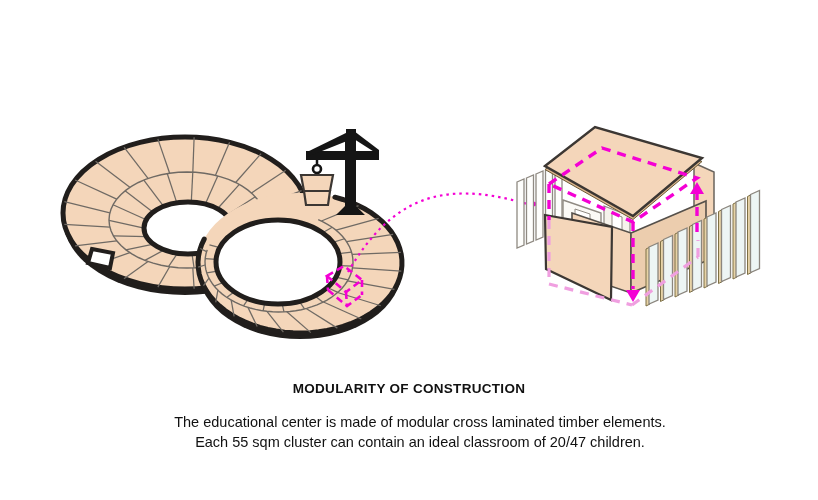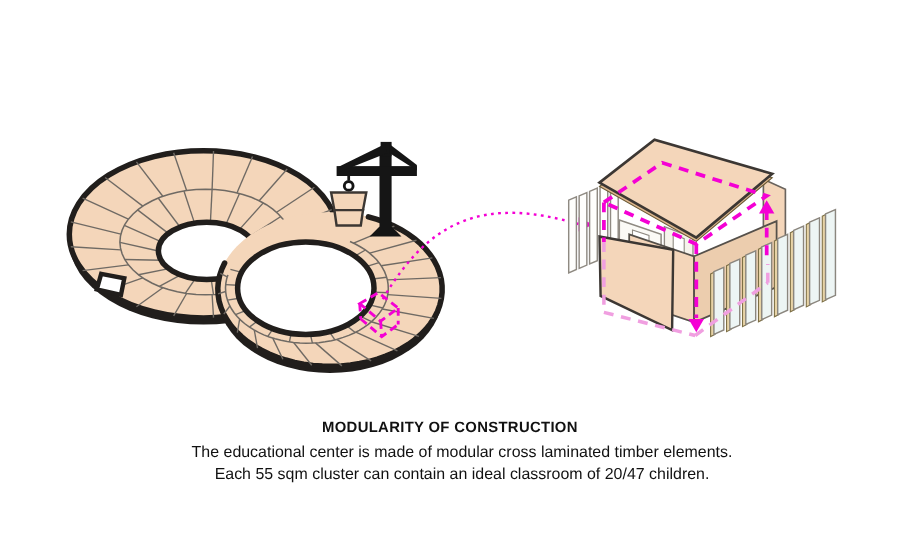--- a/index.html
+++ b/index.html
@@ -6,21 +6,21 @@
   body{
     width:818px;height:500px;position:relative;overflow:hidden;
     background:#ffffff;
     font-family:"Liberation Sans",sans-serif;
   }
   #diagram{position:absolute;left:0;top:0;width:818px;height:500px;display:block;}
   .caption{
     position:absolute;top:381px;left:0;width:818px;text-align:center;
     color:#111111;
   }
-  .caption-title{font-size:13.5px;font-weight:700;letter-spacing:.3px;margin-bottom:5px;}
+  .caption-title{font-size:13.5px;font-weight:700;letter-spacing:.3px;margin-bottom:16px;}
   .caption-line{font-size:14.5px;line-height:20px;padding-left:22px;}
 </style>
 </head>
 <body>
 
 <svg id="diagram" viewBox="0 0 818 500" aria-hidden="true">
   <g id="g-left">
     <g id="g-ring-left">
         <ellipse cx="185" cy="219" rx="122" ry="76" fill="#211e1c"></ellipse>
         <ellipse cx="185" cy="213" rx="122" ry="76" fill="#f4d6ba" stroke="#211e1c" stroke-width="5"></ellipse>

